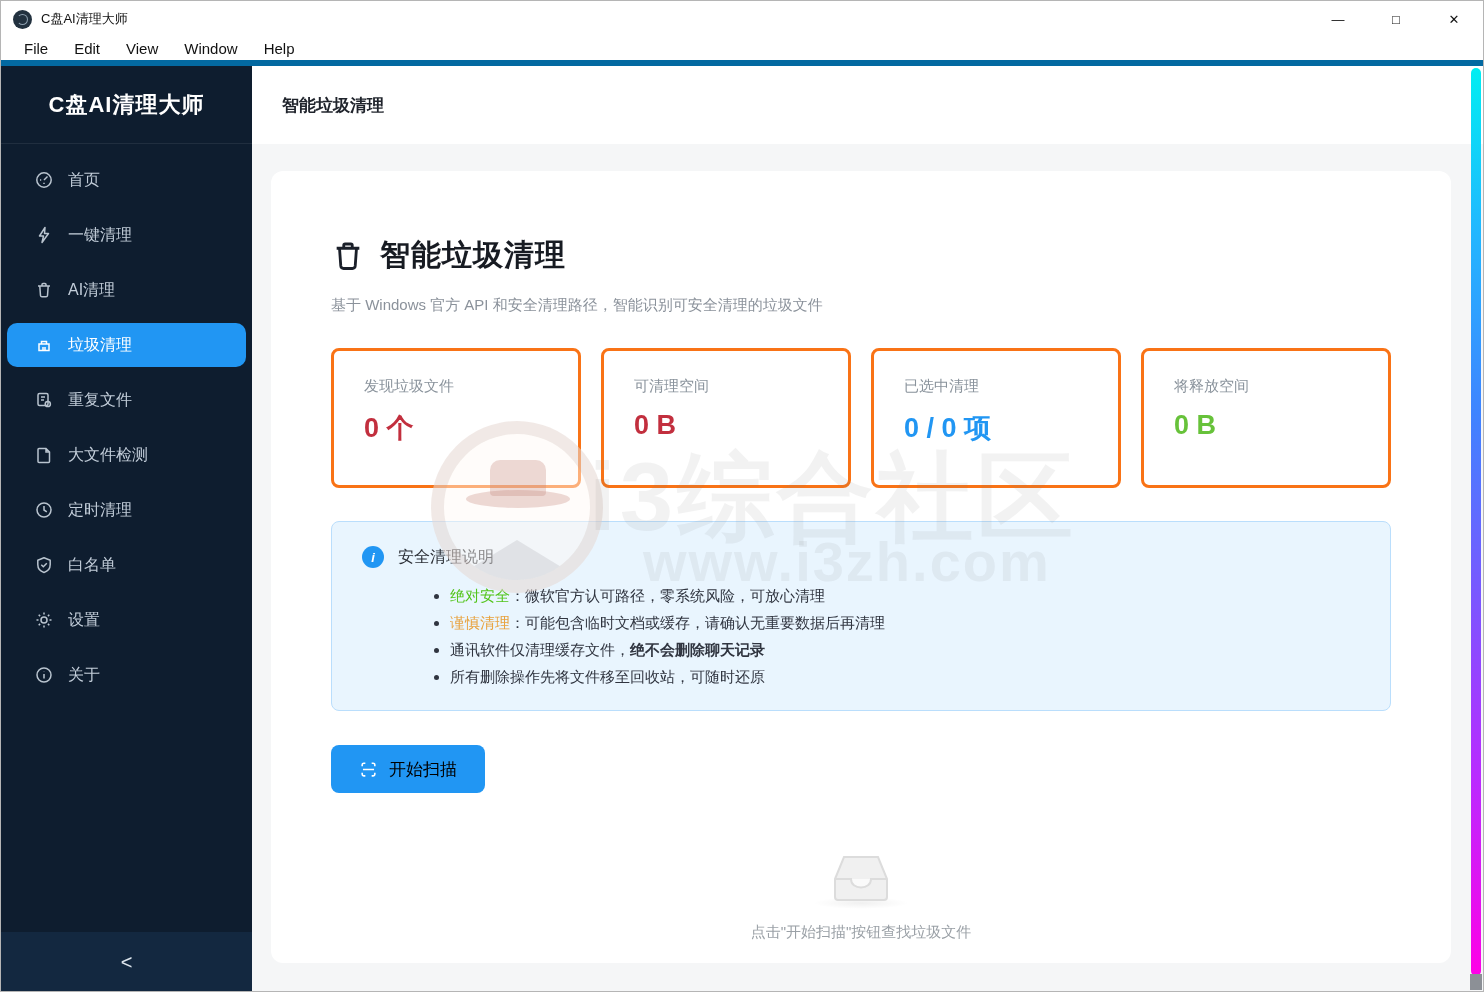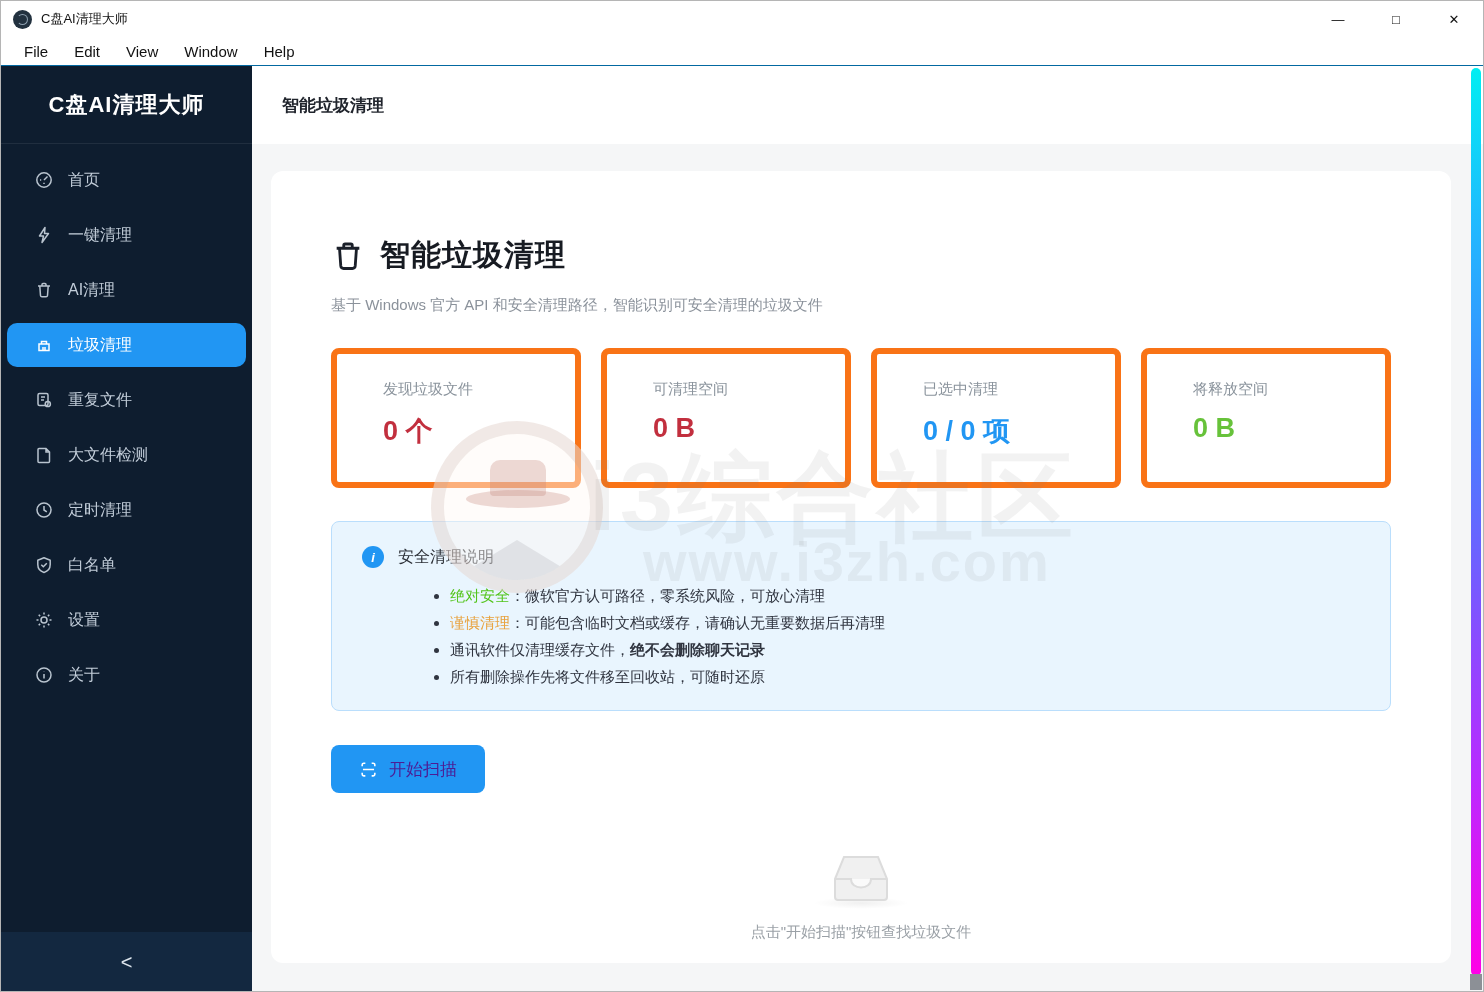--- a/index.html
+++ b/index.html
@@ -12,21 +12,21 @@
 
   
   .titlebar { height:36px; display:flex; align-items:center; background:#fff; padding-left:12px; }
   .app-icon { width:19px; height:19px; border-radius:50%; background:#22313f; position:relative; flex:0 0 auto; }
   .app-icon::after { content:""; position:absolute; inset:4px; border-radius:50%; border:1.5px solid #8ea0b0; border-left-color:transparent; }
   .titlebar-title { font-size:13px; margin-left:9px; color:#111; }
   .win-controls { margin-left:auto; display:flex; height:100%; }
   .win-btn { width:58px; height:100%; display:flex; align-items:center; justify-content:center; font-size:13px; color:#111; cursor:default; }
 
   
-  .menubar { height:29px; display:flex; align-items:center; background:#fff; padding-left:10px; gap:0; border-bottom:1px solid #0369a1; }
+  .menubar { height:29px; display:flex; align-items:center; background:#fff; padding-left:10px; gap:0; border-bottom:6px solid #0369a1; }
   .menu-item { font-size:15px; padding:2px 13px; color:#111; }
 
   
   .app-body { display:flex; height:926px; }
 
   
   .sidebar { width:251px; background:#0e1d2f; display:flex; flex-direction:column; flex:0 0 auto; }
   .sidebar-header { height:78px; display:flex; align-items:center; justify-content:center; border-bottom:1px solid rgba(255,255,255,0.08); }
   .sidebar-header span { color:#fff; font-size:22px; font-weight:700; letter-spacing:1px; }
   .nav { padding:14px 6px 0 6px; flex:1 1 auto;text-align:center; }
@@ -43,37 +43,37 @@
   .page-header span { font-size:17px; font-weight:700; color:#20242c; }
   .content { flex:1 1 auto; position:relative; padding:27px 32px 30px 19px; }
   .card { background:#fff; border-radius:12px; height:792px; padding:64px 60px 0 60px; position:relative; }
 
   .card-title-row { display:flex; align-items:center; gap:15px; }
   .card-title-row h1 { font-size:30px; font-weight:800; color:#171b22; letter-spacing:1px; }
   .card-subtitle { margin-top:20px; font-size:15px; color:#8b929b; }
 
   
   .stats-row { margin-top:33px; display:grid; grid-template-columns:repeat(4,1fr); gap:20px; }
-  .stat-card { border:6px solid #f97316; border-radius:8px; padding:26px 46px; height:140px; background:#fff; }
+  .stat-card { border:3px solid #f97316; border-radius:8px; padding:26px 30px; height:140px; background:#fff; }
   .stat-label { font-size:15px; color:#8a939c; }
   .stat-value { margin-top:14px; font-size:27px; font-weight:700; }
 
   
   .notice { margin-top:33px; background:#e9f5fe; border:1px solid #badefc; border-radius:8px; padding:24px 28px 20px 30px; }
   .notice-head { display:flex; align-items:center; gap:14px; }
   .info-badge { width:22px; height:22px; border-radius:50%; background:#2196f3; color:#fff; font-size:13px; font-weight:700; display:flex; align-items:center; justify-content:center; font-style:italic; flex:0 0 auto; }
   .notice-title { font-size:16px; color:#2b2f36; }
   .notice ul { margin:14px 0 0 88px; list-style:disc; }
   .notice li { font-size:15px; color:#303540; line-height:27px; }
   .hl-green { color:#52c41a; }
   .hl-orange { color:#e8a23d; }
   .b { font-weight:700; }
 
   
-  .scan-btn { margin-top:34px; display:inline-flex; align-items:center; gap:11px; background:#2196f3; color:#4c1d95; border:none; border-radius:8px; height:48px; padding:0 28px; font-size:17px; font-family:inherit; cursor:pointer; }
+  .scan-btn { margin-top:34px; display:inline-flex; align-items:center; gap:11px; background:#2196f3; color:#000000; border:none; border-radius:8px; height:48px; padding:0 28px; font-size:17px; font-family:inherit; cursor:pointer; }
   .scan-btn svg { stroke:#fff; }
 
   
   .empty-state { position:absolute; left:0; right:0; top:680px; text-align:center; }
   .empty-shadow { width:96px; height:12px; margin:-8px auto 0 auto; border-radius:50%; background:radial-gradient(ellipse at center, rgba(0,0,0,0.06), rgba(0,0,0,0) 70%); }
   .empty-text { margin-top:14px; font-size:15px; color:#9aa0a6; }
 
   
   .watermark { position:absolute; left:0; top:0; width:100%; height:100%; pointer-events:none; z-index:5; }
   .wm-circle { position:absolute; left:160px; top:250px; width:172px; height:172px; border-radius:50%; border:13px solid rgba(185,160,152,0.20); background:rgba(255,248,245,0.45); overflow:hidden; }

